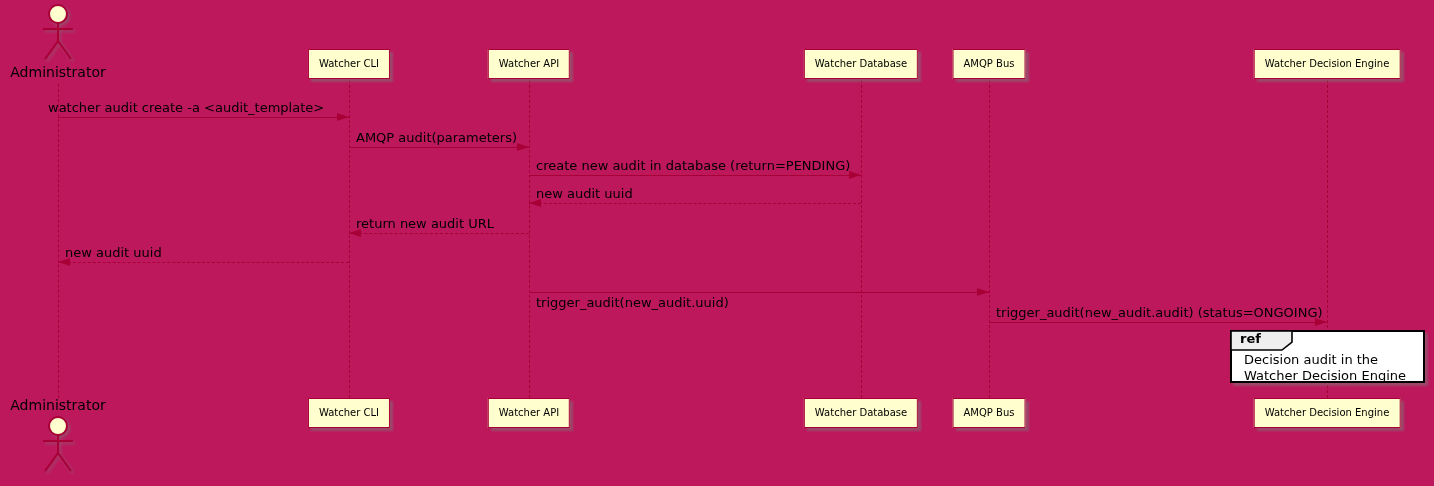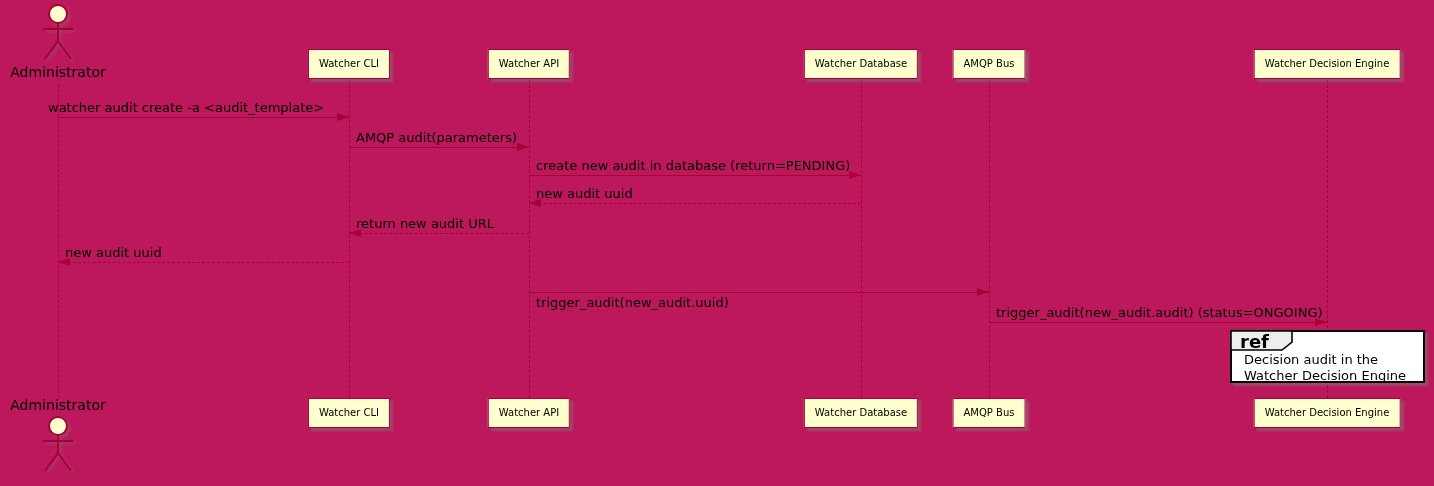--- a/index.html
+++ b/index.html
@@ -34,21 +34,21 @@
   .msg-head.right{border-left:12px solid var(--accent);}
   .msg-head.left{border-right:12px solid var(--accent);}
   .msg-label{position:absolute;font-size:13px;white-space:nowrap;}
   #refBox{
     position:absolute;left:1230px;top:330px;width:195px;height:53px;
     background:#ffffff;border:2px solid #000;box-sizing:border-box;
     box-shadow:3px 3px 2px rgba(120,120,120,0.5);
   }
   .ref-tab{position:absolute;left:-2px;top:-2px;width:64px;height:21px;}
   .ref-kw{
-    position:absolute;left:10px;top:1px;font-size:18px;font-weight:bold;
+    position:absolute;left:10px;top:1px;font-size:13px;font-weight:bold;
   }
   .ref-body{position:absolute;left:12px;top:20px;font-size:13px;line-height:16px;}
 </style>
 </head>
 <body>
 
 <div id="stage">
 
   <div id="gen">
       <div class="lifeline" style="left: 58px; top: 84px; height: 314px;"></div>

